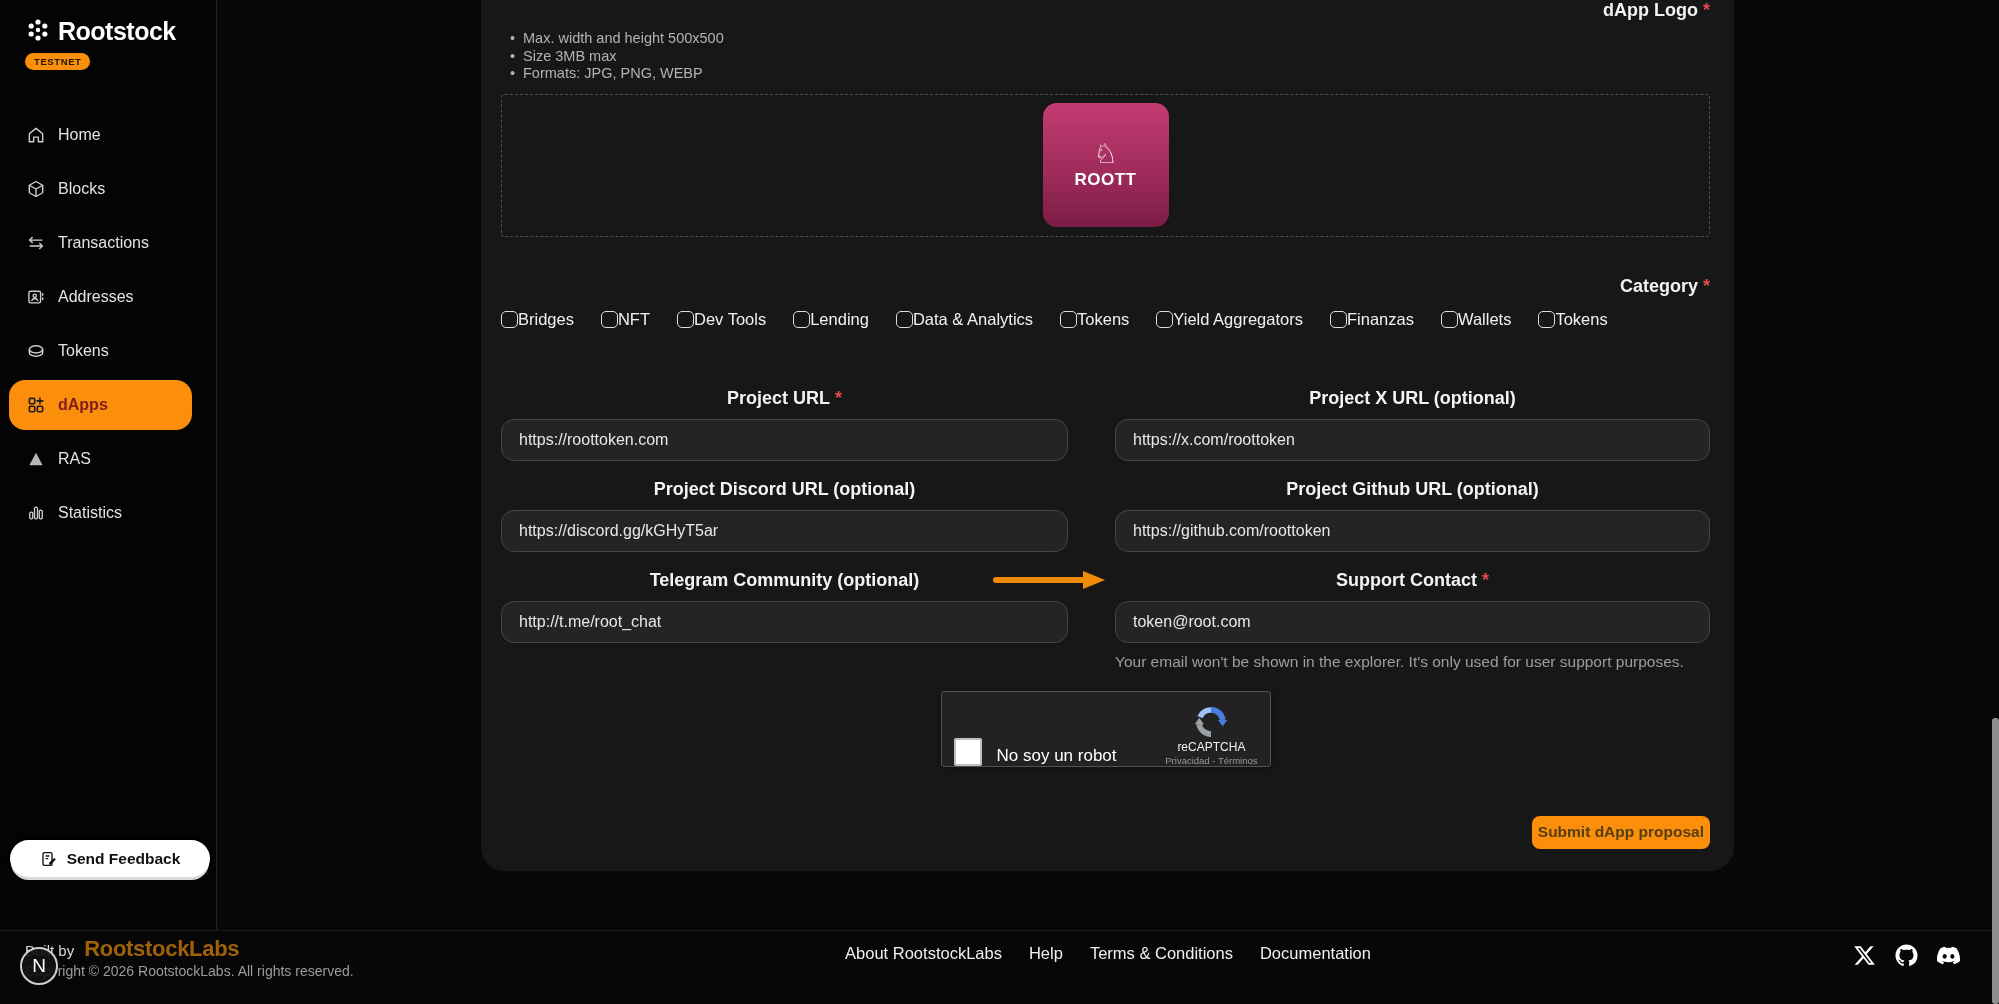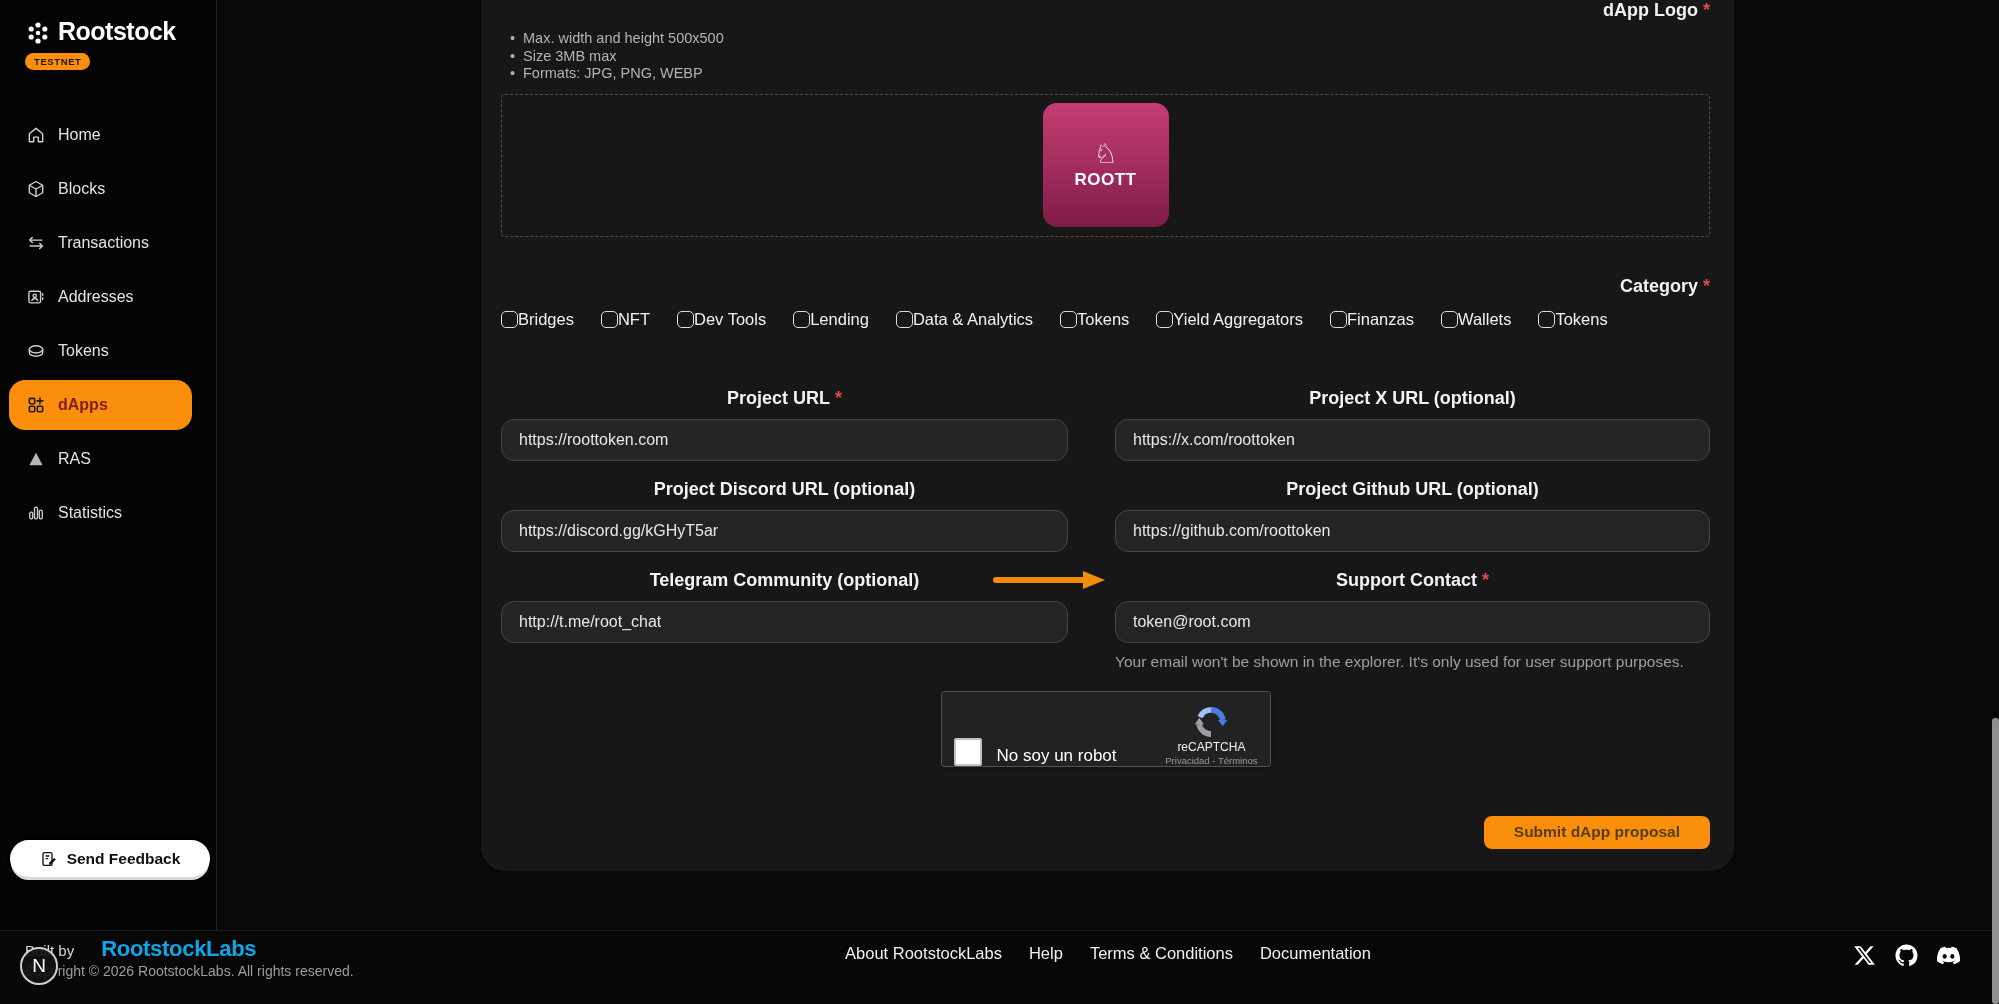--- a/index.html
+++ b/index.html
@@ -10,21 +10,21 @@
     color:#e6e6e6;
     position:relative;
   }
 
   
   .sidebar {
     position:absolute; left:0; top:0; width:217px; height:935px;
     background:#040404; border-right:1px solid #232323;
   }
   .brand { position:absolute; left:25px; top:17px; }
-  .brand-row { display:flex; align-items:flex-end; gap:7px; }
+  .brand-row { display:flex; align-items:flex-start; gap:7px; }
   .brand-row svg { width:26px; height:26px; }
   .brand-name { font-size:25px; font-weight:700; color:#ffffff; letter-spacing:-0.5px; }
   .net-badge {
     display:inline-block; margin-top:7px; background:#fb8e0b; color:#201300;
     font-size:9.5px; font-weight:700; letter-spacing:0.6px;
     padding:3px 9px; border-radius:9px;
   }
   .nav { position:absolute; left:0; top:108px; width:201px; }
   .nav-item {
     height:54px; display:flex; align-items:center; padding-left:26px;
@@ -113,21 +113,21 @@
     border:2px solid #c1c1c1; cursor:pointer; flex:0 0 28px;
   }
   .captcha-label { margin-left:15px; font-size:17px; color:#ffffff; flex:1; }
   .captcha-brand { display:flex; flex-direction:column; align-items:center; }
   .captcha-brand svg { width:34px; height:34px; }
   .captcha-name { font-size:12px; color:#f1f1f1; margin-top:1px; }
   .captcha-terms { font-size:9.5px; color:#9a9a9a; margin-top:1px; }
 
   .submit-row { margin-top:49px; display:flex; justify-content:flex-end; }
   .submit-btn {
-    height:33px; padding:0 30px; background:#fb8e0b; border:none; border-radius:8px;
+    height:33px; padding:0 6px; background:#fb8e0b; border:none; border-radius:8px;
     font-family:inherit; font-size:15.5px; font-weight:600; color:#553f10;
     cursor:pointer;
   }
 
   
   .arrow {
     position:absolute; left:993px; top:571px; width:112px; height:18px;
     pointer-events:none;
   }
   .arrow .shaft {
@@ -138,21 +138,21 @@
     position:absolute; left:90px; top:0; width:0; height:0;
     border-top:9px solid transparent; border-bottom:9px solid transparent;
     border-left:22px solid #f08c0a;
   }
 
   
   .footer { position:absolute; left:0; top:930px; width:1999px; height:74px; background:#070707; }
   .footer-divider { position:absolute; left:0; top:0; width:100%; height:1px; background:#1b1b1b; }
   .built { position:absolute; left:25px; top:6px; display:flex; align-items:baseline; gap:10px; }
   .built-prefix { font-size:15px; color:#d6d6d6; }
-  .built-name { font-size:22px; font-weight:600; color:#0ea5e9; letter-spacing:-0.3px;margin-left:17px; }
+  .built-name { font-size:22px; font-weight:600; color:#a16207; letter-spacing:-0.3px; }
   .copyright { position:absolute; left:25px; top:33px; font-size:14px; color:#9c9c9c; }
   .footer-links {
     position:absolute; left:1108px; top:14px; transform:translateX(-50%);
     display:flex; gap:27px;
   }
   .footer-link { font-size:16.5px; color:#f0f0f0; cursor:pointer; white-space:nowrap; }
   .socials { position:absolute; left:1853px; top:14px; display:flex; align-items:center; gap:19px; }
   .socials svg { width:23px; height:23px; cursor:pointer; }
 
   .avatar-n {

